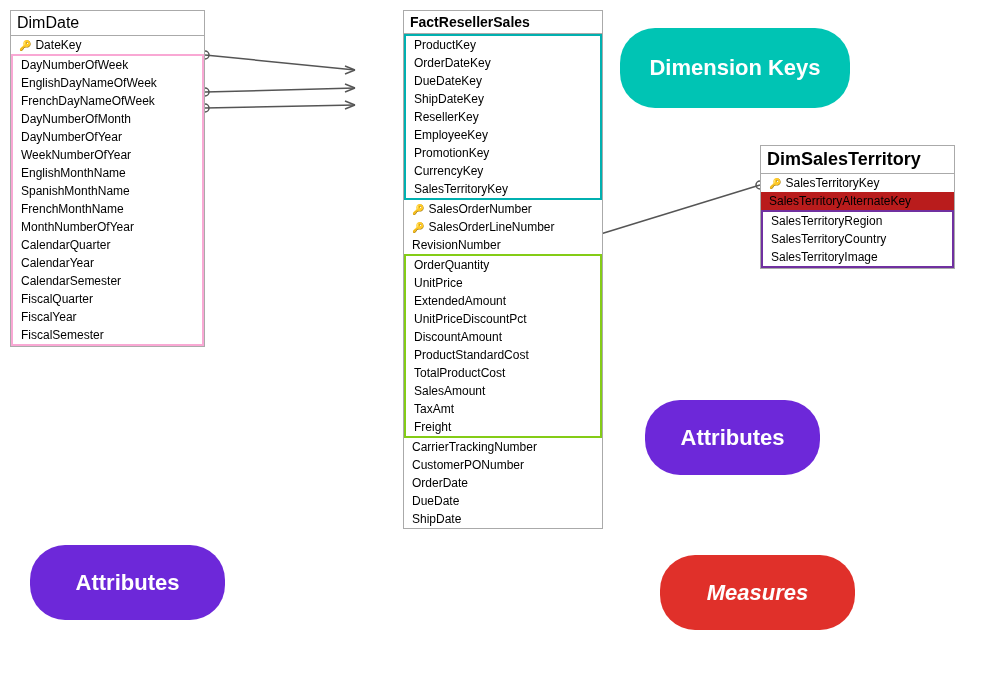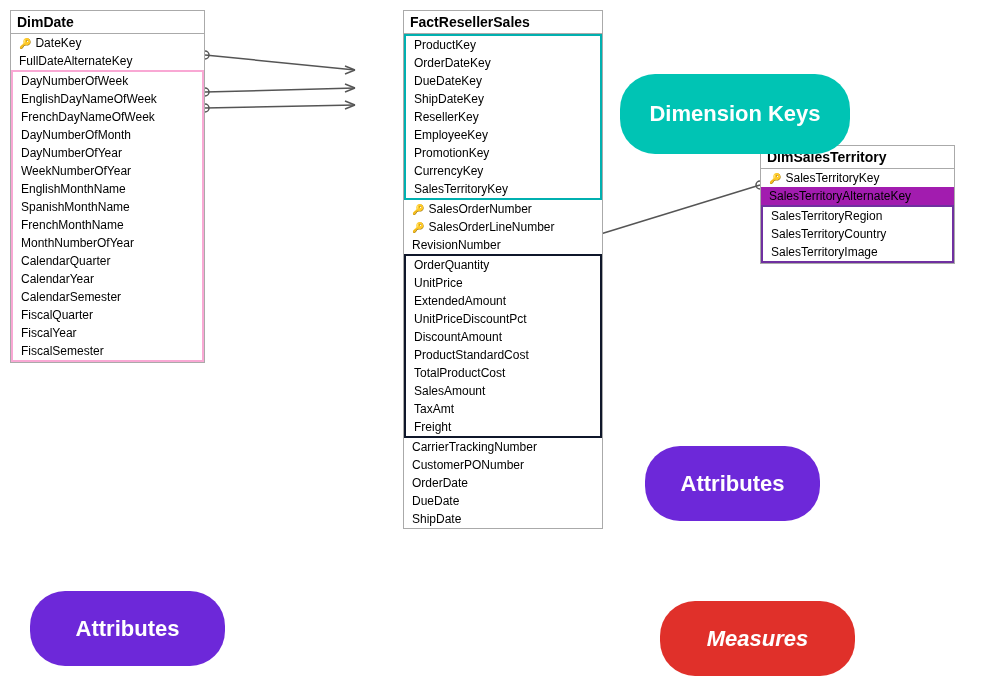--- a/index.html
+++ b/index.html
@@ -55,22 +55,22 @@
     }
 
     
     #dimdate {
       left: 10px;
       top: 10px;
       width: 195px;
     }
 
     #dimdate .table-header {
-      font-size: 14px;
-      font-weight: bold;
+      font-size: 16px;
+      font-weight: normal;
     }
 
     #dimdate .fields-top {
       border-bottom: none;
     }
 
     #dimdate .fields-purple {
       border: 2px solid #f9a8d4;
     }
 
@@ -87,51 +87,50 @@
       font-weight: bold;
     }
 
     
     .section-teal {
       border: 2px solid #00b0b0;
     }
 
     
     .section-red {
-      border: 2px solid #0f172a;
+      border: 2px solid #84cc16;
     }
 
     
     #dimsales {
       left: 760px;
       top: 145px;
       width: 195px;
     }
 
     #dimsales .table-header {
-      font-size: 14px;
+      font-size: 18px;
       font-weight: bold;
     }
 
     #dimsales .fields-purple {
       border: 2px solid #7030a0;
     }
 
     
     .callout {
       position: absolute;
       border-radius: 30px;
       color: #fff;
       font-size: 22px;
       font-weight: bold;
       display: flex;
       align-items: center;
       justify-content: center;
       text-align: center;
-      margin-top: 46px;
     }
 
     .callout-teal {
       background: #00c4b4;
     }
 
     .callout-purple {
       background: #6d28d9;
     }
 
@@ -179,23 +178,20 @@
     <line x1="563" y1="244" x2="555" y2="248" stroke="#555" stroke-width="1.5"></line>
     <line x1="563" y1="252" x2="555" y2="248" stroke="#555" stroke-width="1.5"></line>
   </svg>
 
   <div id="dimdate" class="db-table">
     <div class="table-header">DimDate</div>
     <div class="fields-top">
       <div class="field-row key-field">
         <span class="key-icon">🔑</span>
         <span>DateKey</span>
-      </div>
-      <div class="field-row">
-        <span>FullDateAlternateKey</span>
       </div>
     </div>
     <div class="fields-purple" id="dimdate-purple">
     <div class="field-row">DayNumberOfWeek</div>
         <div class="field-row">EnglishDayNameOfWeek</div>
         <div class="field-row">FrenchDayNameOfWeek</div>
         <div class="field-row">DayNumberOfMonth</div>
         <div class="field-row">DayNumberOfYear</div>
         <div class="field-row">WeekNumberOfYear</div>
         <div class="field-row">EnglishMonthName</div>
@@ -256,21 +252,21 @@
       </div>
   </div>
 
   <div id="dimsales" class="db-table">
     <div class="table-header">DimSalesTerritory</div>
     <div id="dimsales-top">
     <div class="field-row key-field">
           <span class="key-icon">🔑</span>
           <span>SalesTerritoryKey</span>
         </div>
-        <div class="field-row" style="background: #a21caf;">SalesTerritoryAlternateKey</div>
+        <div class="field-row" style="background: #b91c1c;">SalesTerritoryAlternateKey</div>
       </div>
     <div class="fields-purple" id="dimsales-purple">
     <div class="field-row">SalesTerritoryRegion</div>
         <div class="field-row">SalesTerritoryCountry</div>
         <div class="field-row">SalesTerritoryImage</div>
       </div>
   </div>
 
   <div class="callout callout-teal" style="left:620px; top:28px; width:230px; height:80px; border-radius:35px;">
     <span>Dimension Keys</span>

